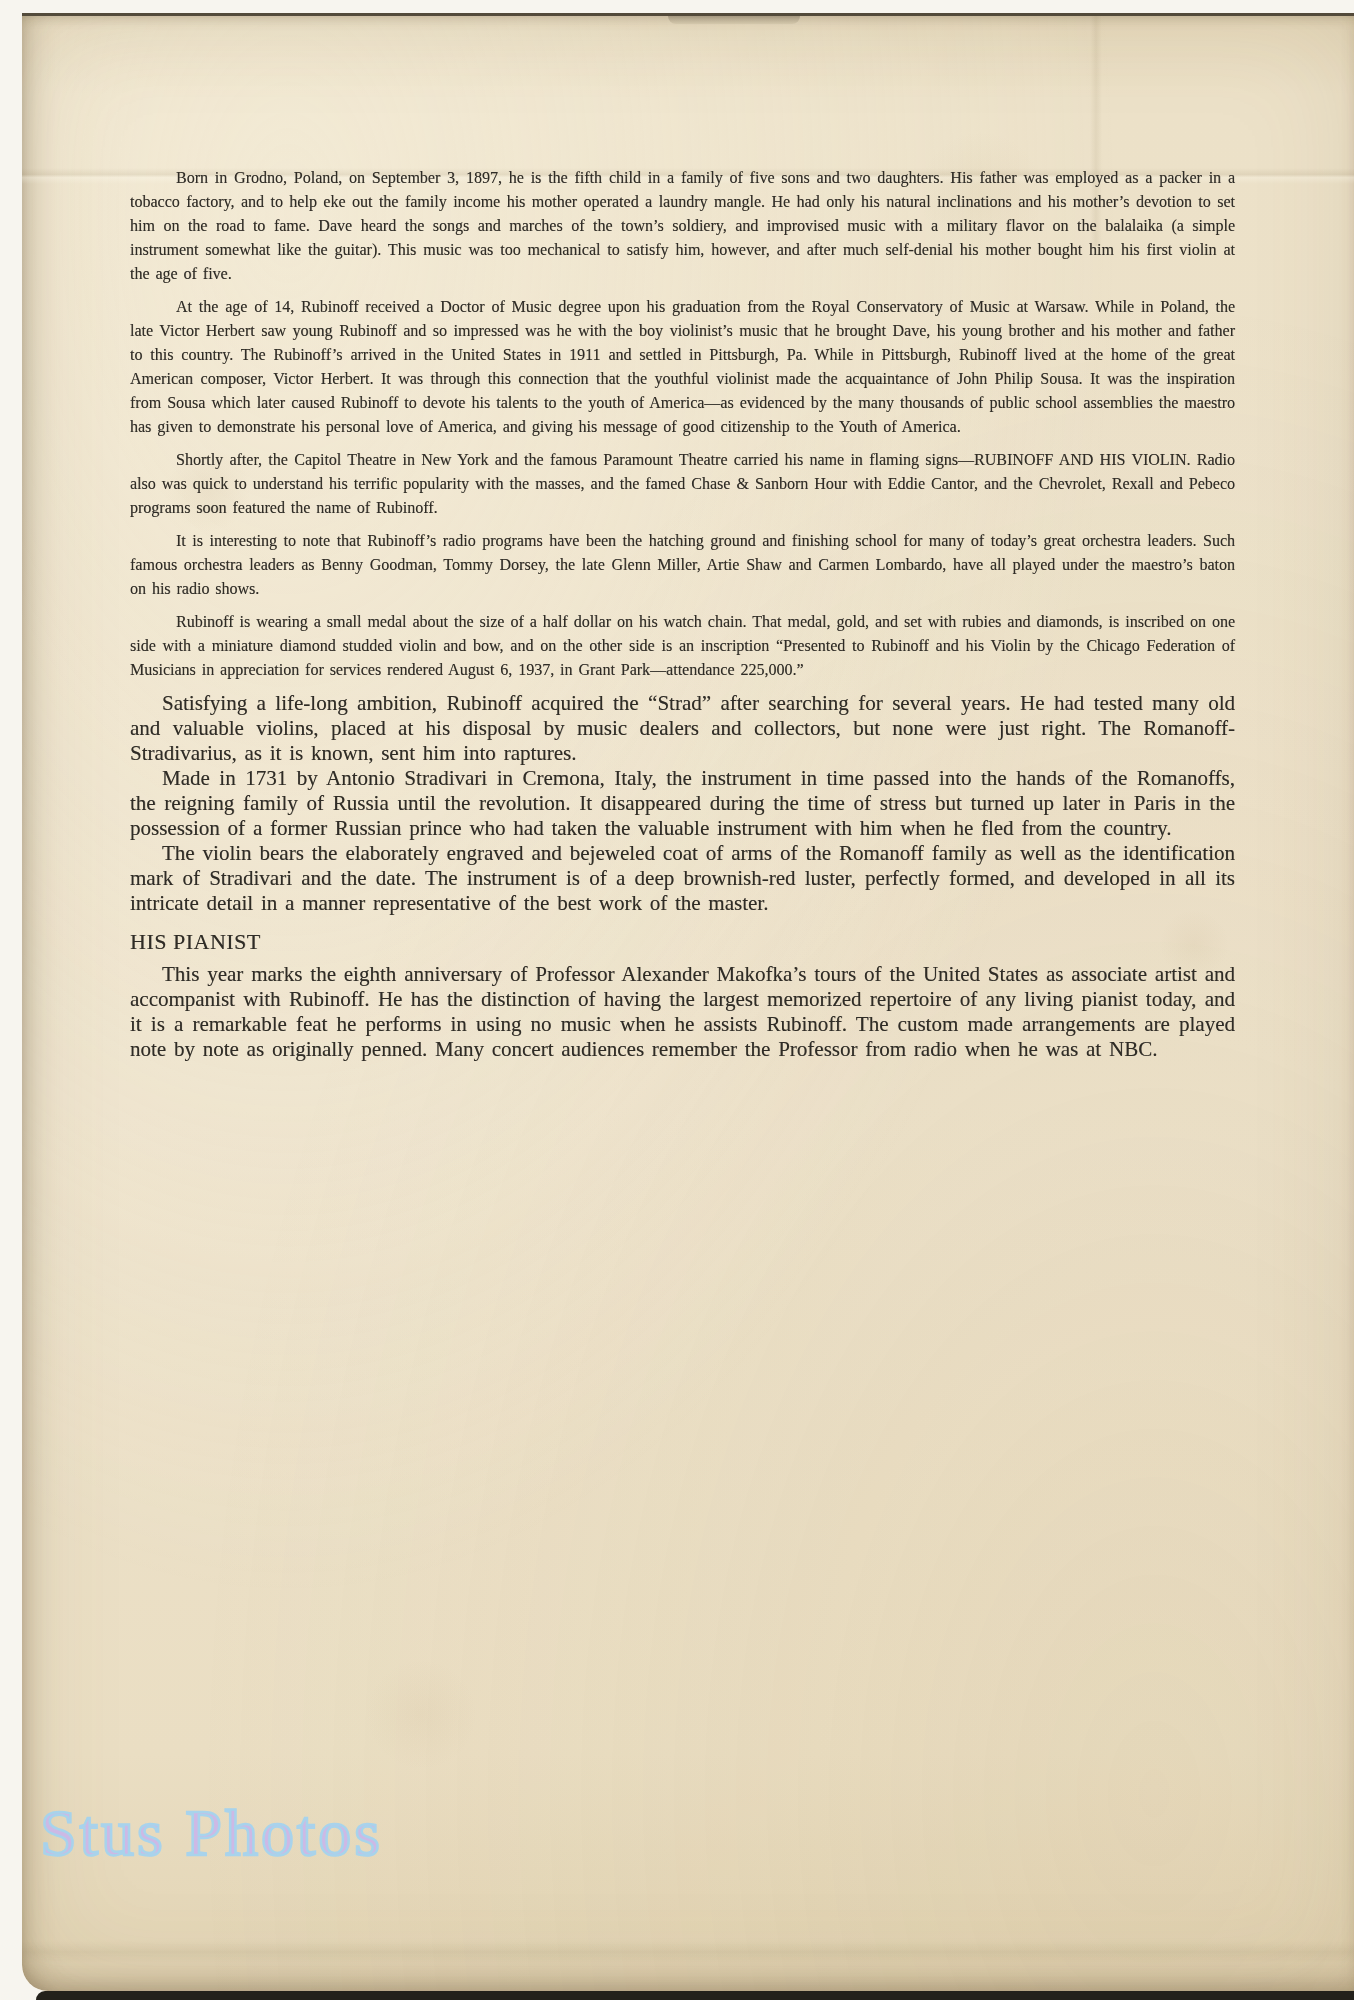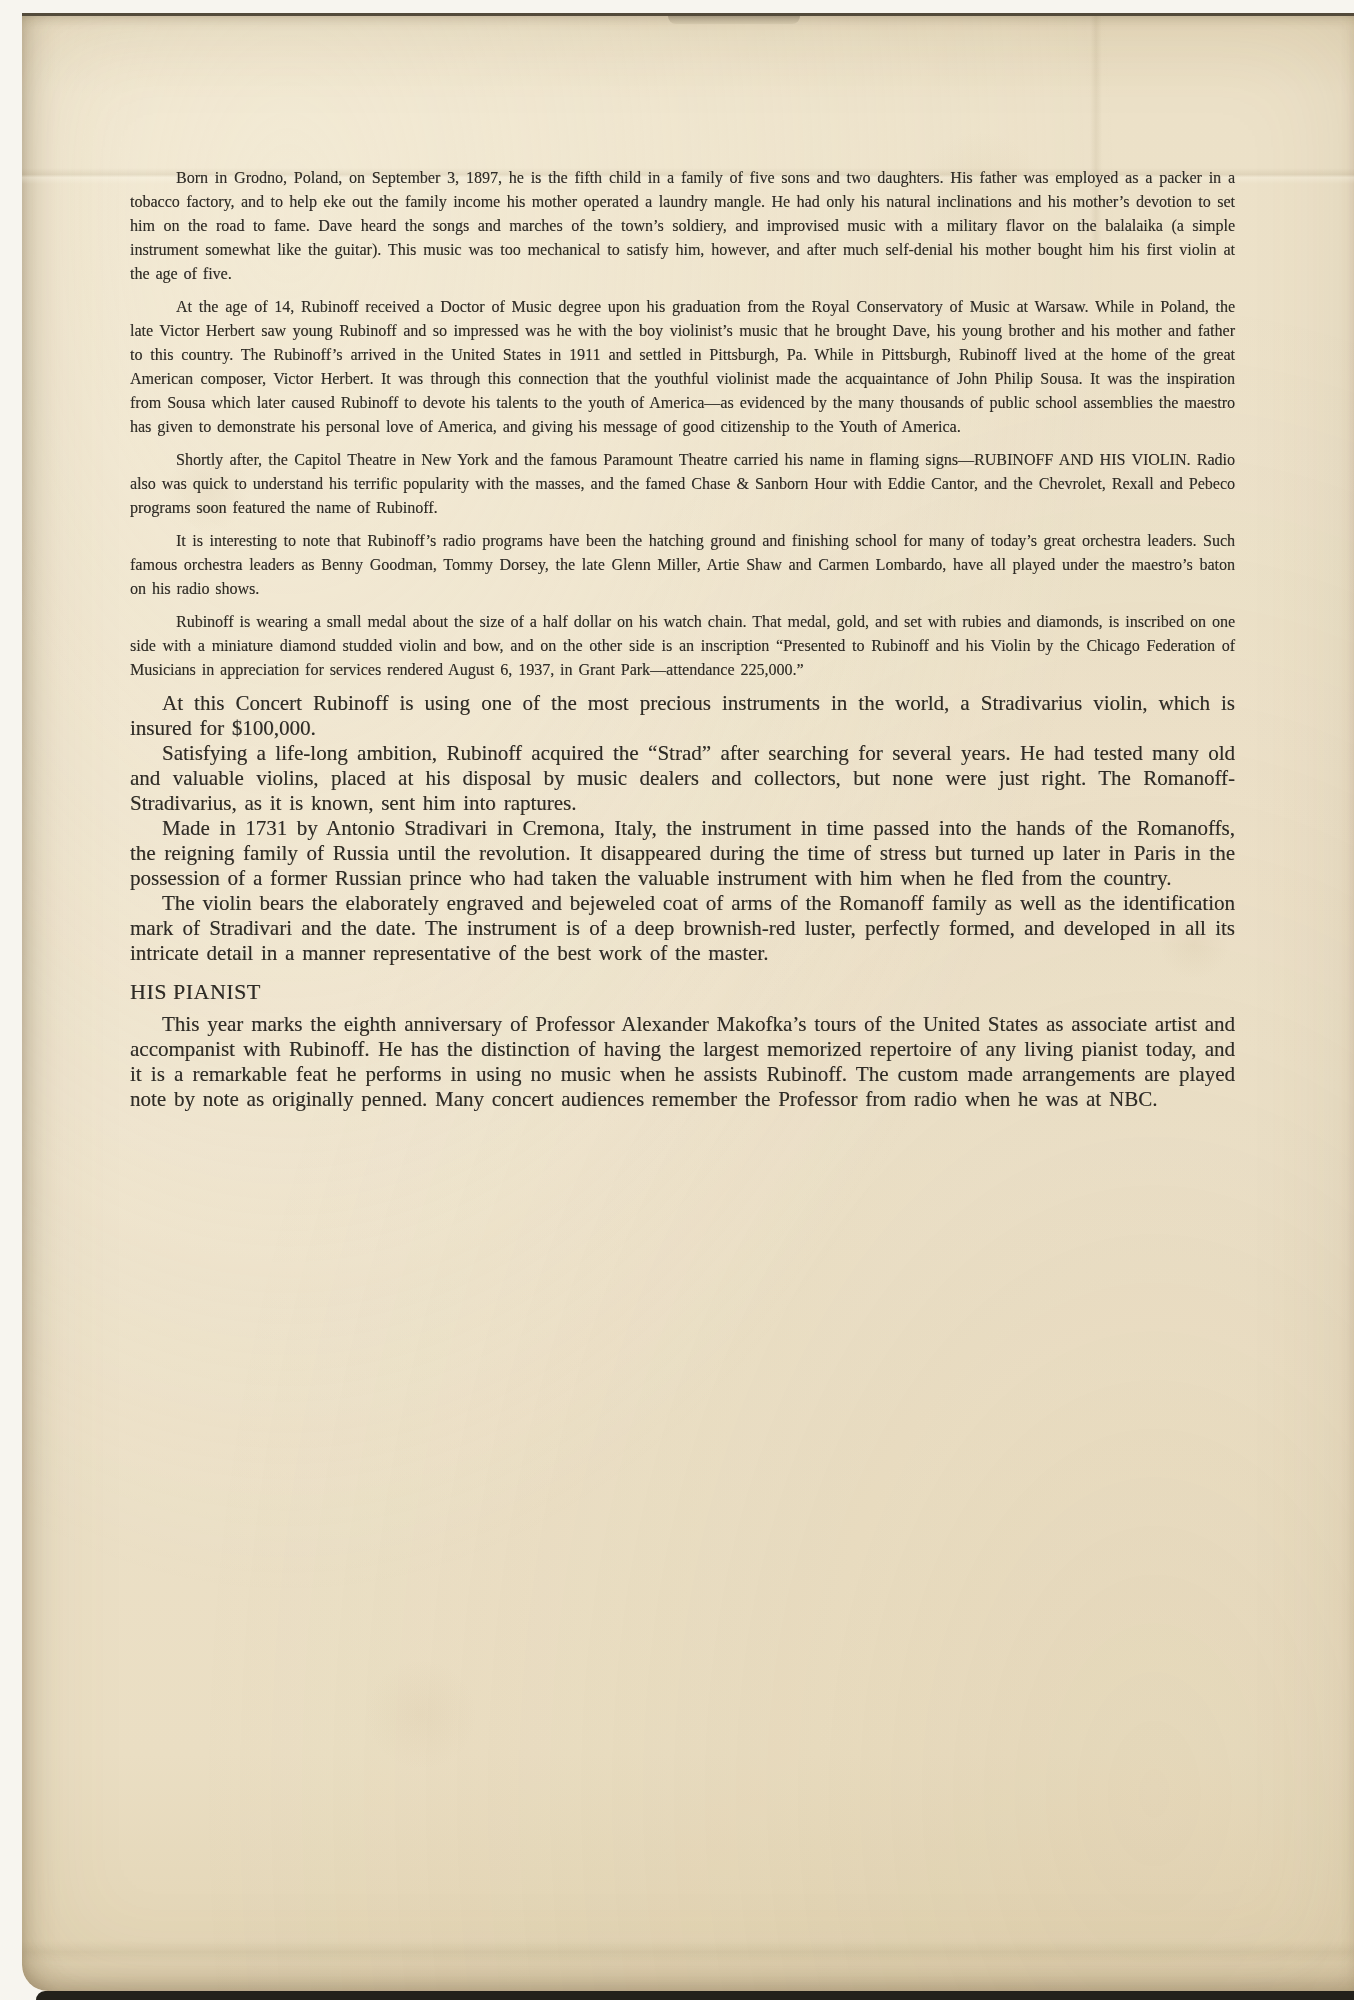--- a/index.html
+++ b/index.html
@@ -104,25 +104,25 @@
 
   <div class="content">
 
     <p class="para para-a">Born in Grodno, Poland, on September 3, 1897, he is the fifth child in a family of five sons and two daughters.  His father was employed as a packer in a tobacco factory, and to help eke out the family income his mother operated a laundry mangle.  He had only his natural inclinations and his mother’s devotion to set him on the road to fame.  Dave heard the songs and marches of the town’s soldiery, and improvised music with a military flavor on the balalaika (a simple instrument somewhat like the guitar).  This music was too mechanical to satisfy him, however, and after much self-denial his mother bought him his first violin at the age of five.</p>
     <p class="para para-a">At the age of 14, Rubinoff received a Doctor of Music degree upon his graduation from the Royal Conservatory of Music at Warsaw.  While in Poland, the late Victor Herbert saw young Rubinoff and so impressed was he with the boy violinist’s music that he brought Dave, his young brother and his mother and father to this country.  The Rubinoff’s arrived in the United States in 1911 and settled in Pittsburgh, Pa.  While in Pittsburgh, Rubinoff lived at the home of the great American composer, Victor Herbert.  It was through this connection that the youthful violinist made the acquaintance of John Philip Sousa.  It was the inspiration from Sousa which later caused Rubinoff to devote his talents to the youth of America—as evidenced by the many thousands of public school assemblies the maestro has given to demonstrate his personal love of America, and giving his message of good citizenship to the Youth of America.</p>
     <p class="para para-a">Shortly after, the Capitol Theatre in New York and the famous Paramount Theatre carried his name in flaming signs—RUBINOFF AND HIS VIOLIN.  Radio also was quick to understand his terrific popularity with the masses, and the famed Chase &amp; Sanborn Hour with Eddie Cantor, and the Chevrolet, Rexall and Pebeco programs soon featured the name of Rubinoff.</p>
     <p class="para para-a">It is interesting to note that Rubinoff’s radio programs have been the hatching ground and finishing school for many of today’s great orchestra leaders.  Such famous orchestra leaders as Benny Goodman, Tommy Dorsey, the late Glenn Miller, Artie Shaw and Carmen Lombardo, have all played under the maestro’s baton on his radio shows.</p>
     <p class="para para-a">Rubinoff is wearing a small medal about the size of a half dollar on his watch chain.  That medal, gold, and set with rubies and diamonds, is inscribed on one side with a miniature diamond studded violin and bow, and on the other side is an inscription “Presented to Rubinoff and his Violin by the Chicago Federation of Musicians in appreciation for services rendered August 6, 1937, in Grant Park—attendance 225,000.”</p>
 
 
-    <p class="para para-b">At this Concert Rubinoff is using one of the most precious instruments in the world, a Stradivarius violin, which is insured for $100,000.</p>
     <p class="para para-b">Satisfying a life-long ambition, Rubinoff acquired the “Strad” after searching for several years.  He had tested many old and valuable violins, placed at his disposal by music dealers and collectors, but none were just right.  The Romanoff-Stradivarius, as it is known, sent him into raptures.</p>
     <p class="para para-b">Made in 1731 by Antonio Stradivari in Cremona, Italy, the instrument in time passed into the hands of the Romanoffs, the reigning family of Russia until the revolution.  It disappeared during the time of stress but turned up later in Paris in the possession of a former Russian prince who had taken the valuable instrument with him when he fled from the country.</p>
     <p class="para para-b">The violin bears the elaborately engraved and bejeweled coat of arms of the Romanoff family as well as the identification mark of Stradivari and the date.  The instrument is of a deep brownish-red luster, perfectly formed, and developed in all its intricate detail in a manner representative of the best work of the master.</p>
 
     <h2 class="sect sect-2">HIS PIANIST</h2>
 
     <p class="para para-b">This year marks the eighth anniversary of Professor Alexander Makofka’s tours of the United States as associate artist and accompanist with Rubinoff.  He has the distinction of having the largest memorized repertoire of any living pianist today, and it is a remarkable feat he performs in using no music when he assists Rubinoff.  The custom made arrangements are played note by note as originally penned.  Many concert audiences remember the Professor from radio when he was at NBC.</p>
   </div>
 
+  <div class="watermark">Stus Photos</div>
 </div>
 
 <div class="bottom-edge"></div>
 
 </body></html>

